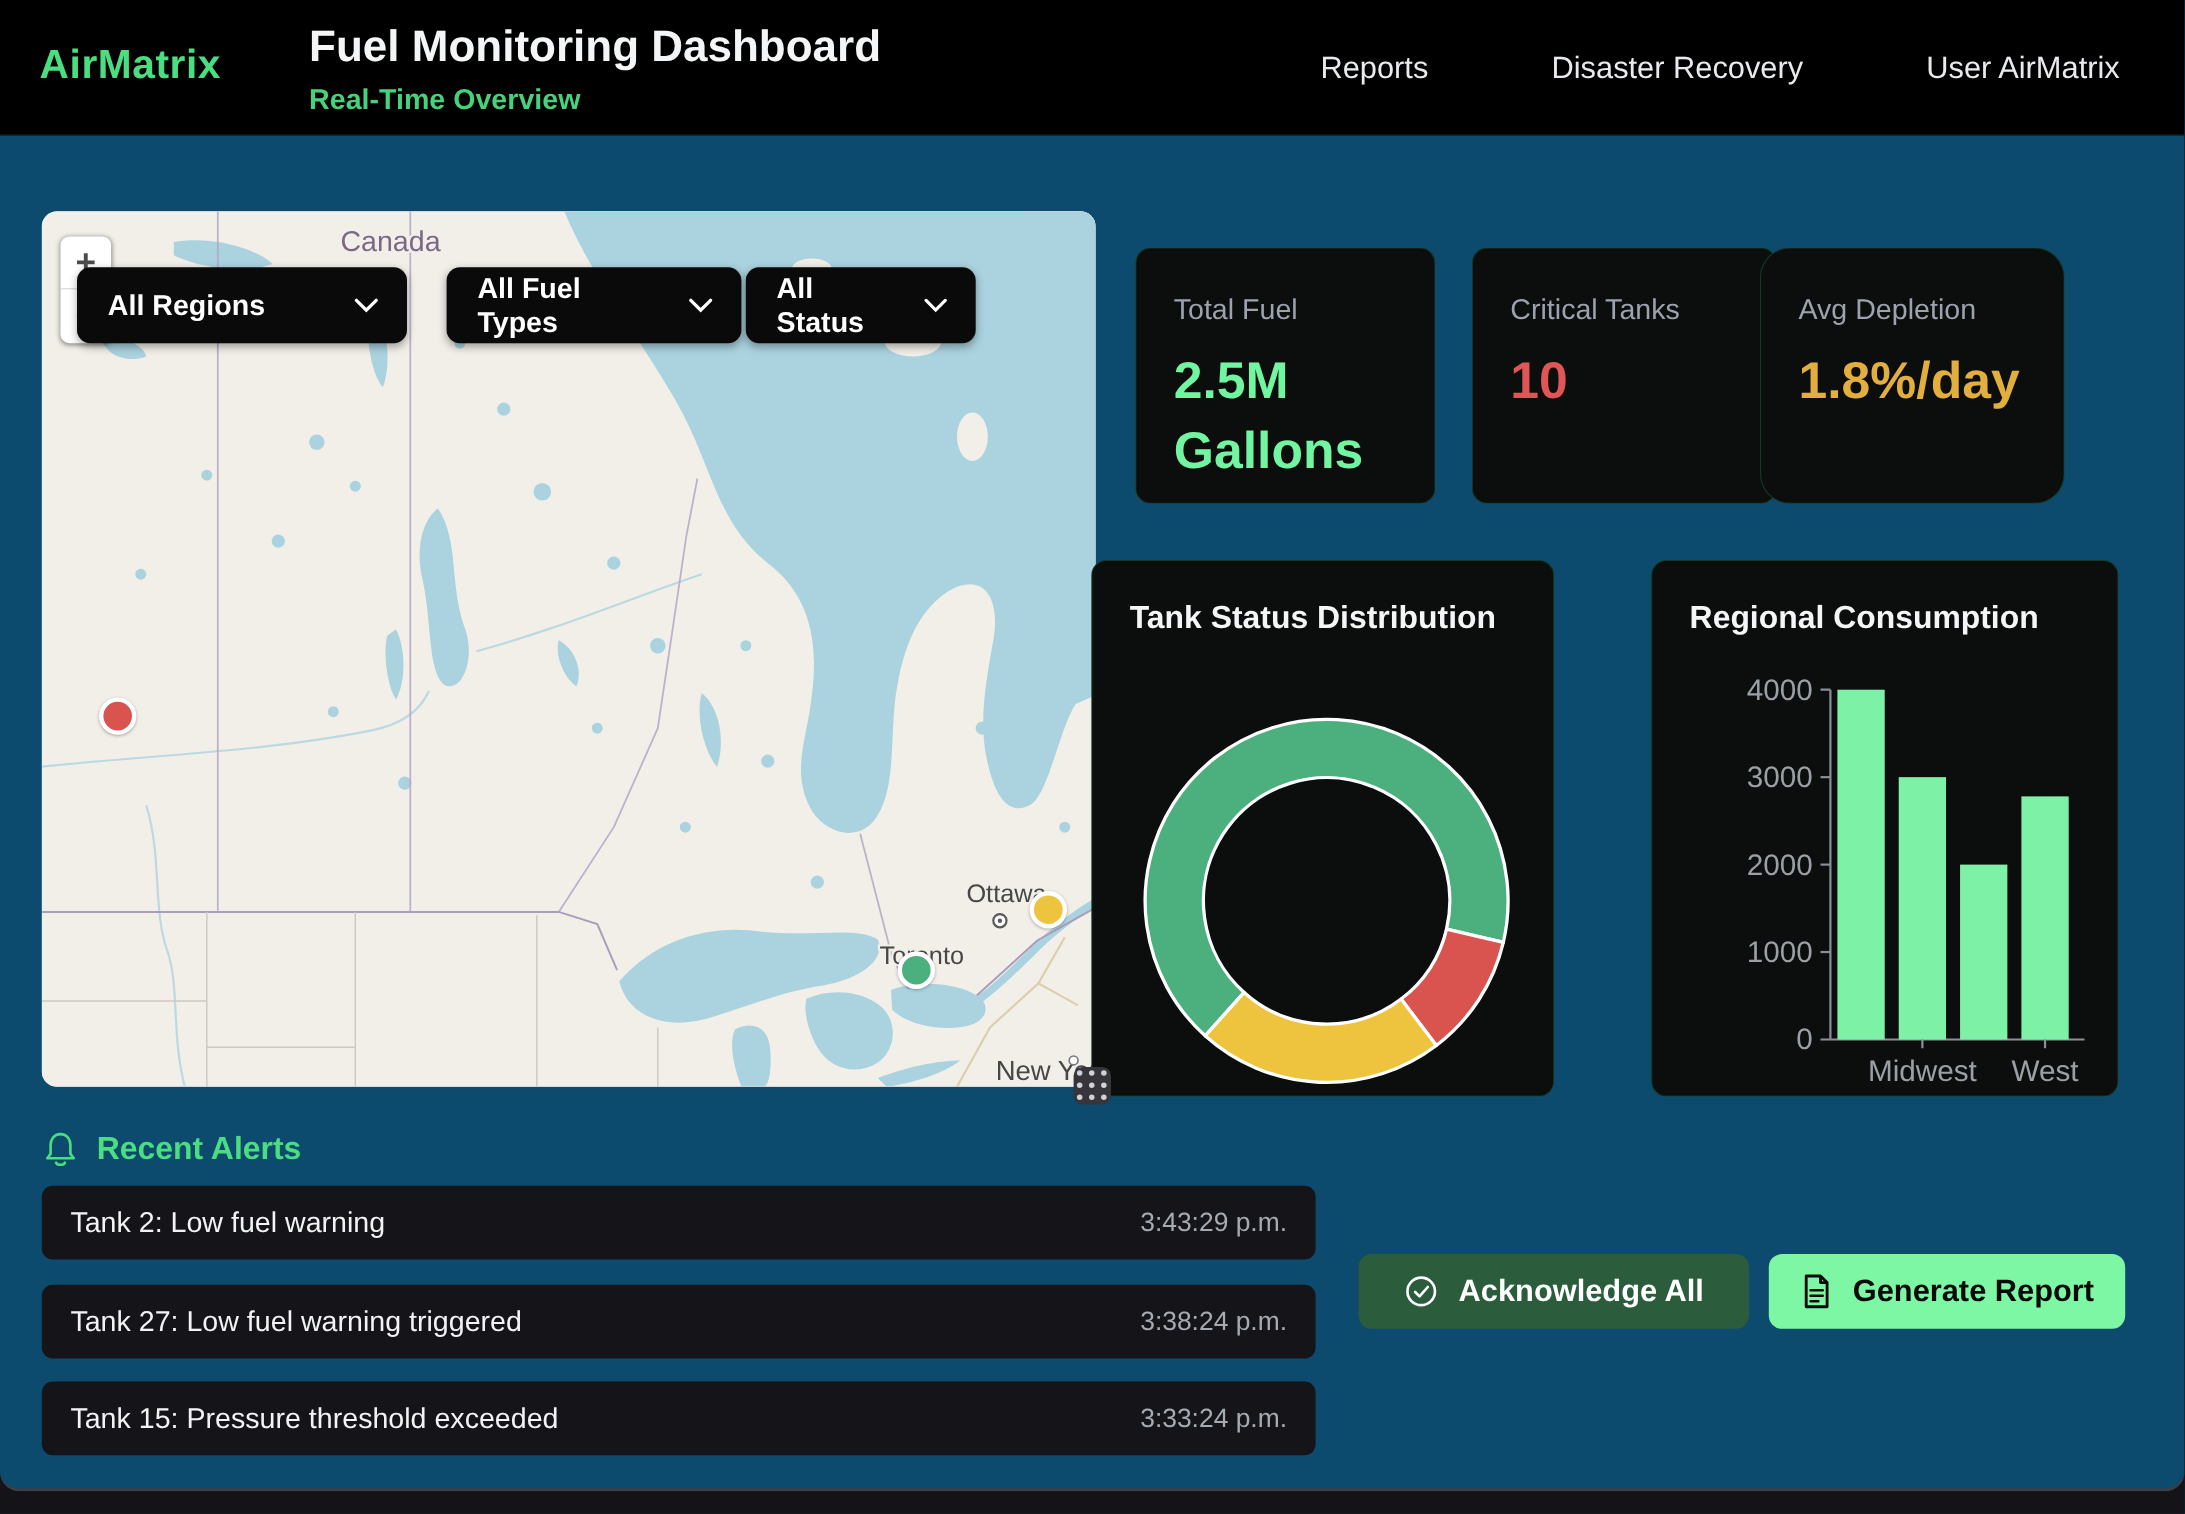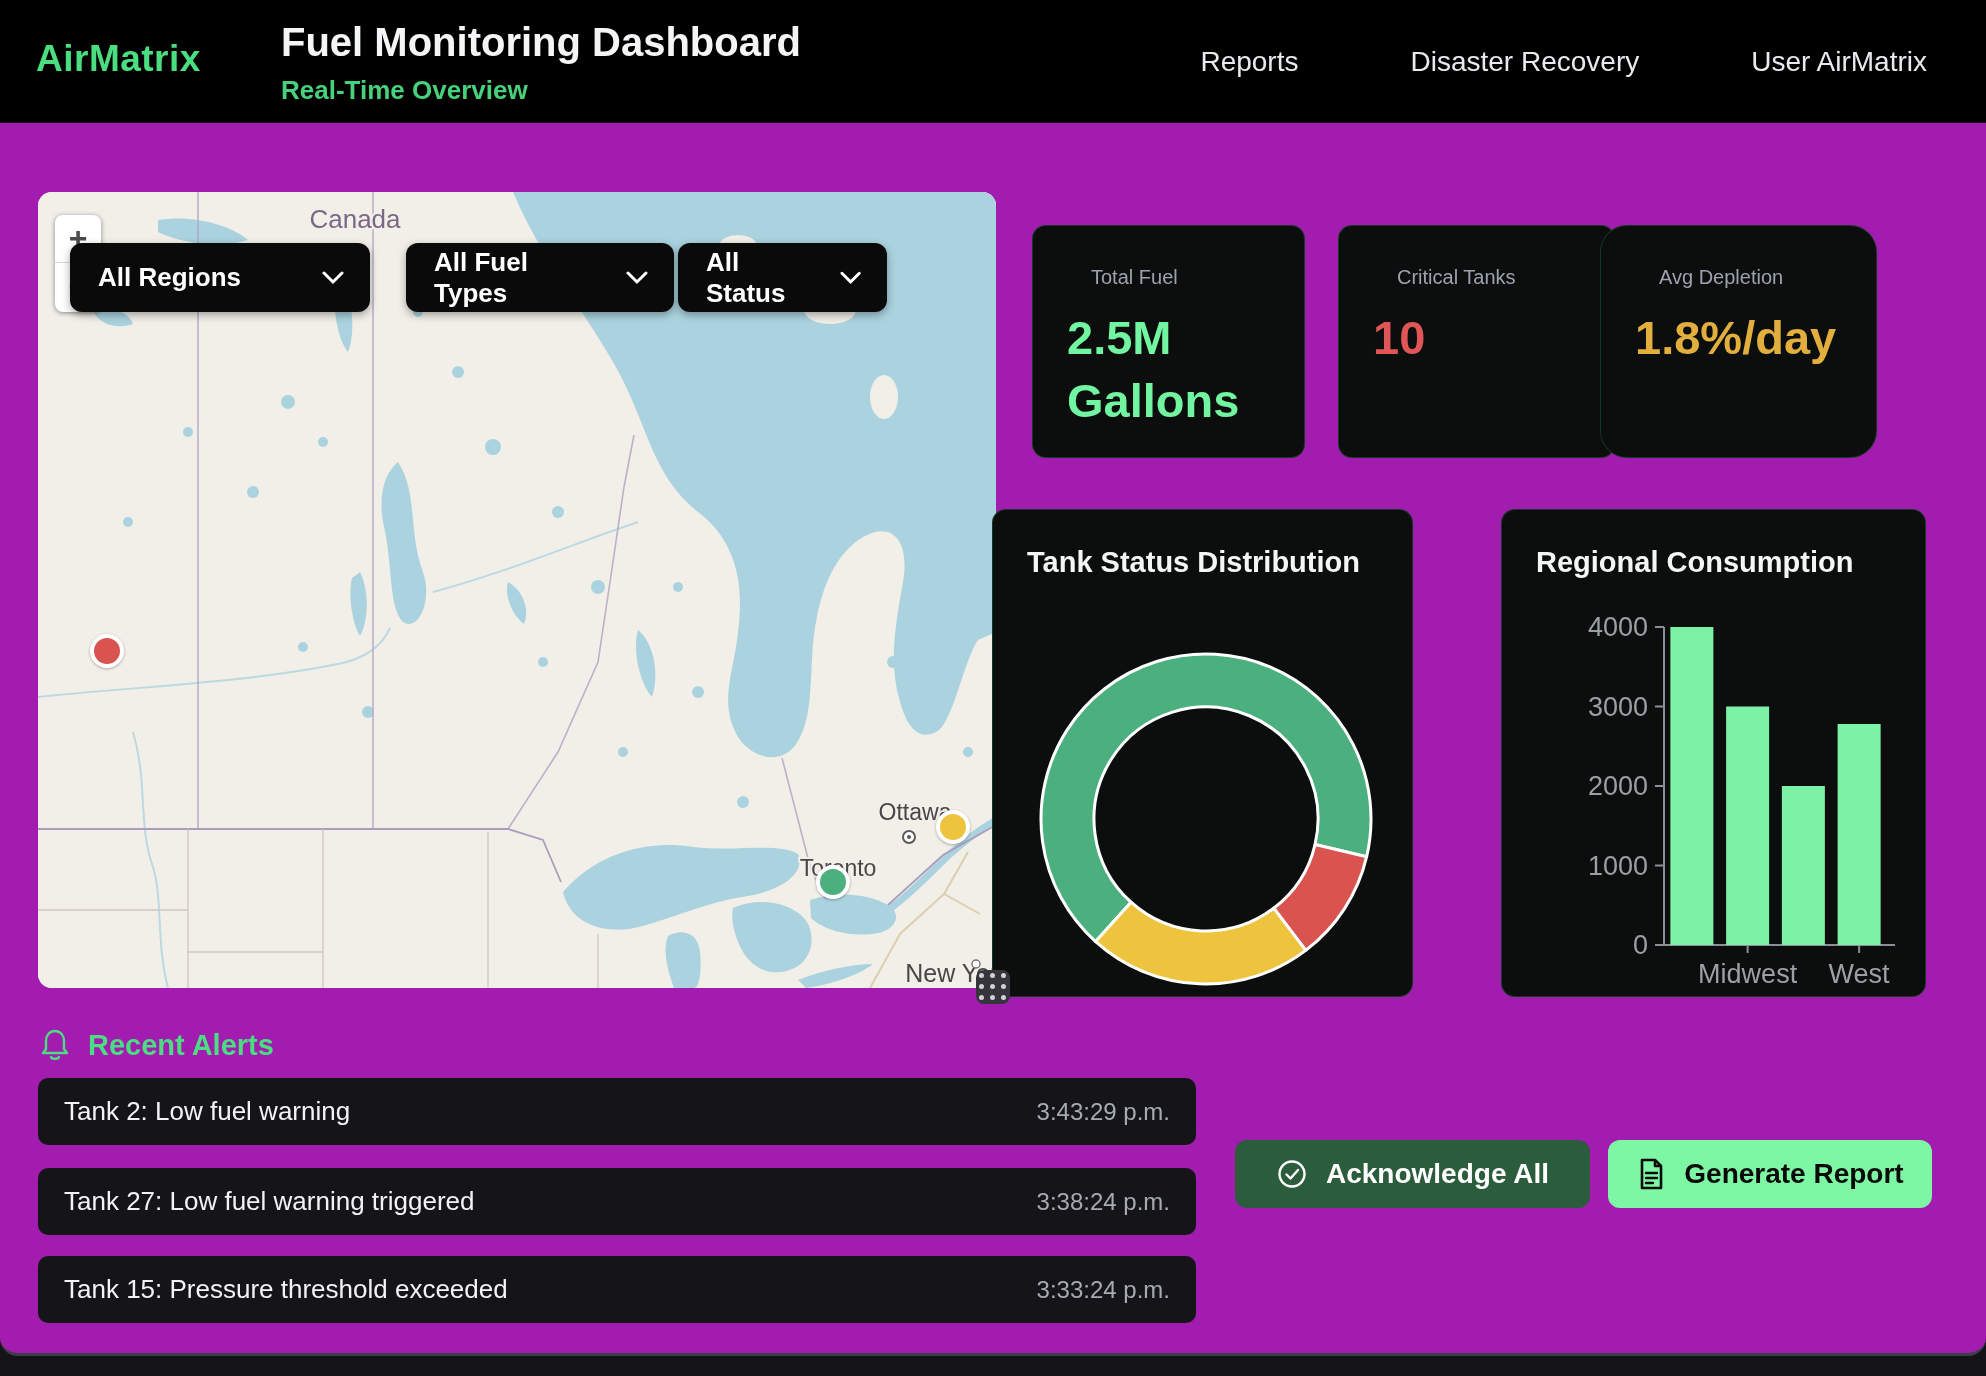--- a/index.html
+++ b/index.html
@@ -1,17 +1,17 @@
 <!DOCTYPE html>
 <html><head>
 <meta charset="utf-8">
 <style>
   * { margin:0; padding:0; box-sizing:border-box; }
   html,body { width:1986px; height:1376px; background:#131318; font-family:"Liberation Sans", sans-serif; }
-  .app { position:relative; width:1986px; height:1356px; background:#a21caf; overflow:hidden;
+  .app { position:relative; width:1986px; height:1356px; background:#0c4a6e; overflow:hidden;
          border-radius:0 0 18px 18px; border-bottom:3px solid #3e3e46; }
 
   
   .topbar { position:absolute; left:0; top:0; width:100%; height:123px; background:#000;
             border-bottom:1px solid #141414; }
   .logo { position:absolute; left:36px; top:38px; font-size:37px; font-weight:bold; color:#4ade80; letter-spacing:.5px; }
   .title-block { position:absolute; left:281px; top:20px; }
   .page-title { font-size:40px; font-weight:bold; color:#f4f5f6; }
   .page-subtitle { margin-top:10px; font-size:26px; font-weight:bold; color:#46d17d; }
   .nav { position:absolute; right:59px; top:0; height:123px; display:flex; align-items:center; gap:112px; }
@@ -34,21 +34,21 @@
   .marker { position:absolute; width:34px; height:34px; border-radius:50%; border:4px solid #fff;
             box-shadow:0 1px 3px rgba(0,0,0,.3); cursor:pointer; transform:translate(-50%,-50%); }
   .drag-handle { position:absolute; left:976px; top:970px; width:34px; height:34px; background:#35353b;
                  border-radius:8px; z-index:4; display:grid; grid-template-columns:repeat(3,6px);
                  grid-template-rows:repeat(3,6px); gap:5px; place-content:center; cursor:grab; }
   .drag-handle i { width:5px; height:5px; border-radius:50%; background:#d2d2d6; }
 
   
   .stat-card { position:absolute; top:225px; height:233px; background:#0b0e0c;
                border:1px solid rgba(46,160,94,.30); border-radius:14px; padding:40px 34px; }
-  .stat-label { font-size:20px; color:#9ca3af;margin-left:24px; }
+  .stat-label { font-size:26px; color:#9ca3af; }
   .stat-value { margin-top:18px; font-size:47px; font-weight:bold; line-height:1.34; width:210px; }
 
   
   .chart-card { position:absolute; top:509px; height:488px; background:#0b0e0c;
                 border:1px solid rgba(46,160,94,.30); border-radius:14px; }
   .chart-title { position:absolute; left:34px; top:36px; font-size:29px; font-weight:bold; color:#f4f5f6; }
   .chart-card svg { position:absolute; left:0; top:0; pointer-events:none; }
 
   
   .alerts-head { position:absolute; left:40px; top:1028px; display:flex; align-items:center; gap:18px; }

